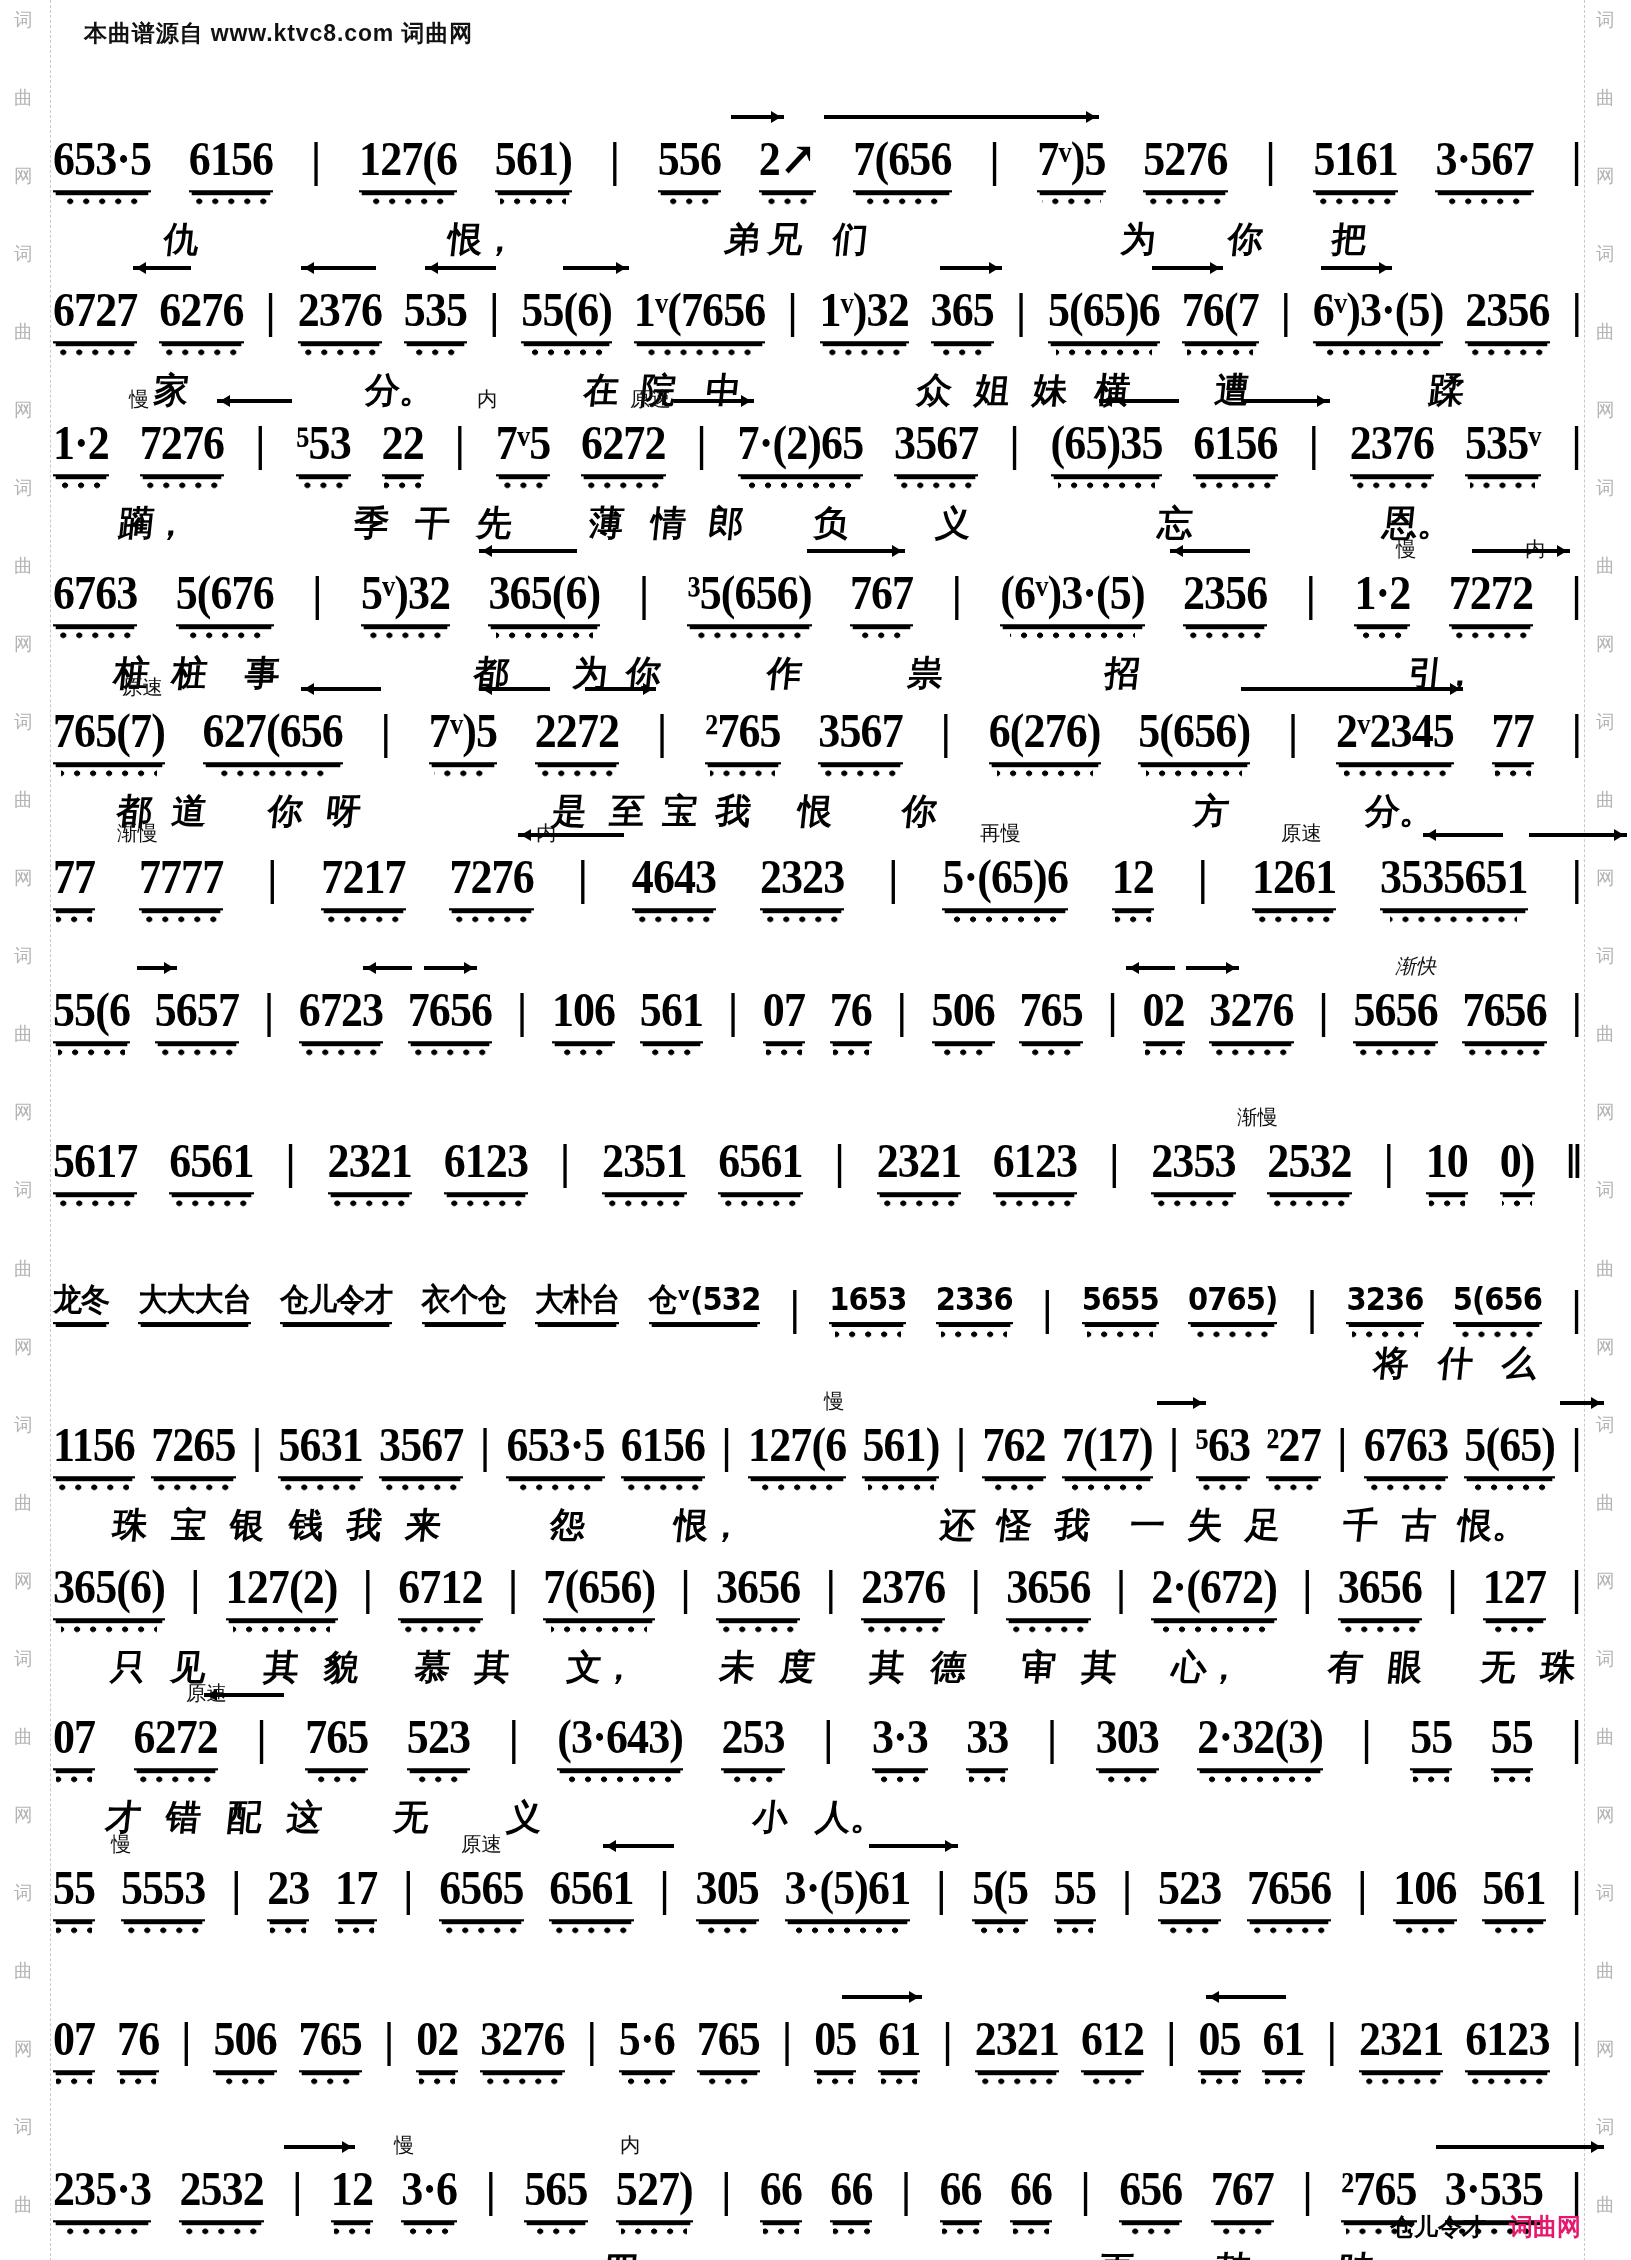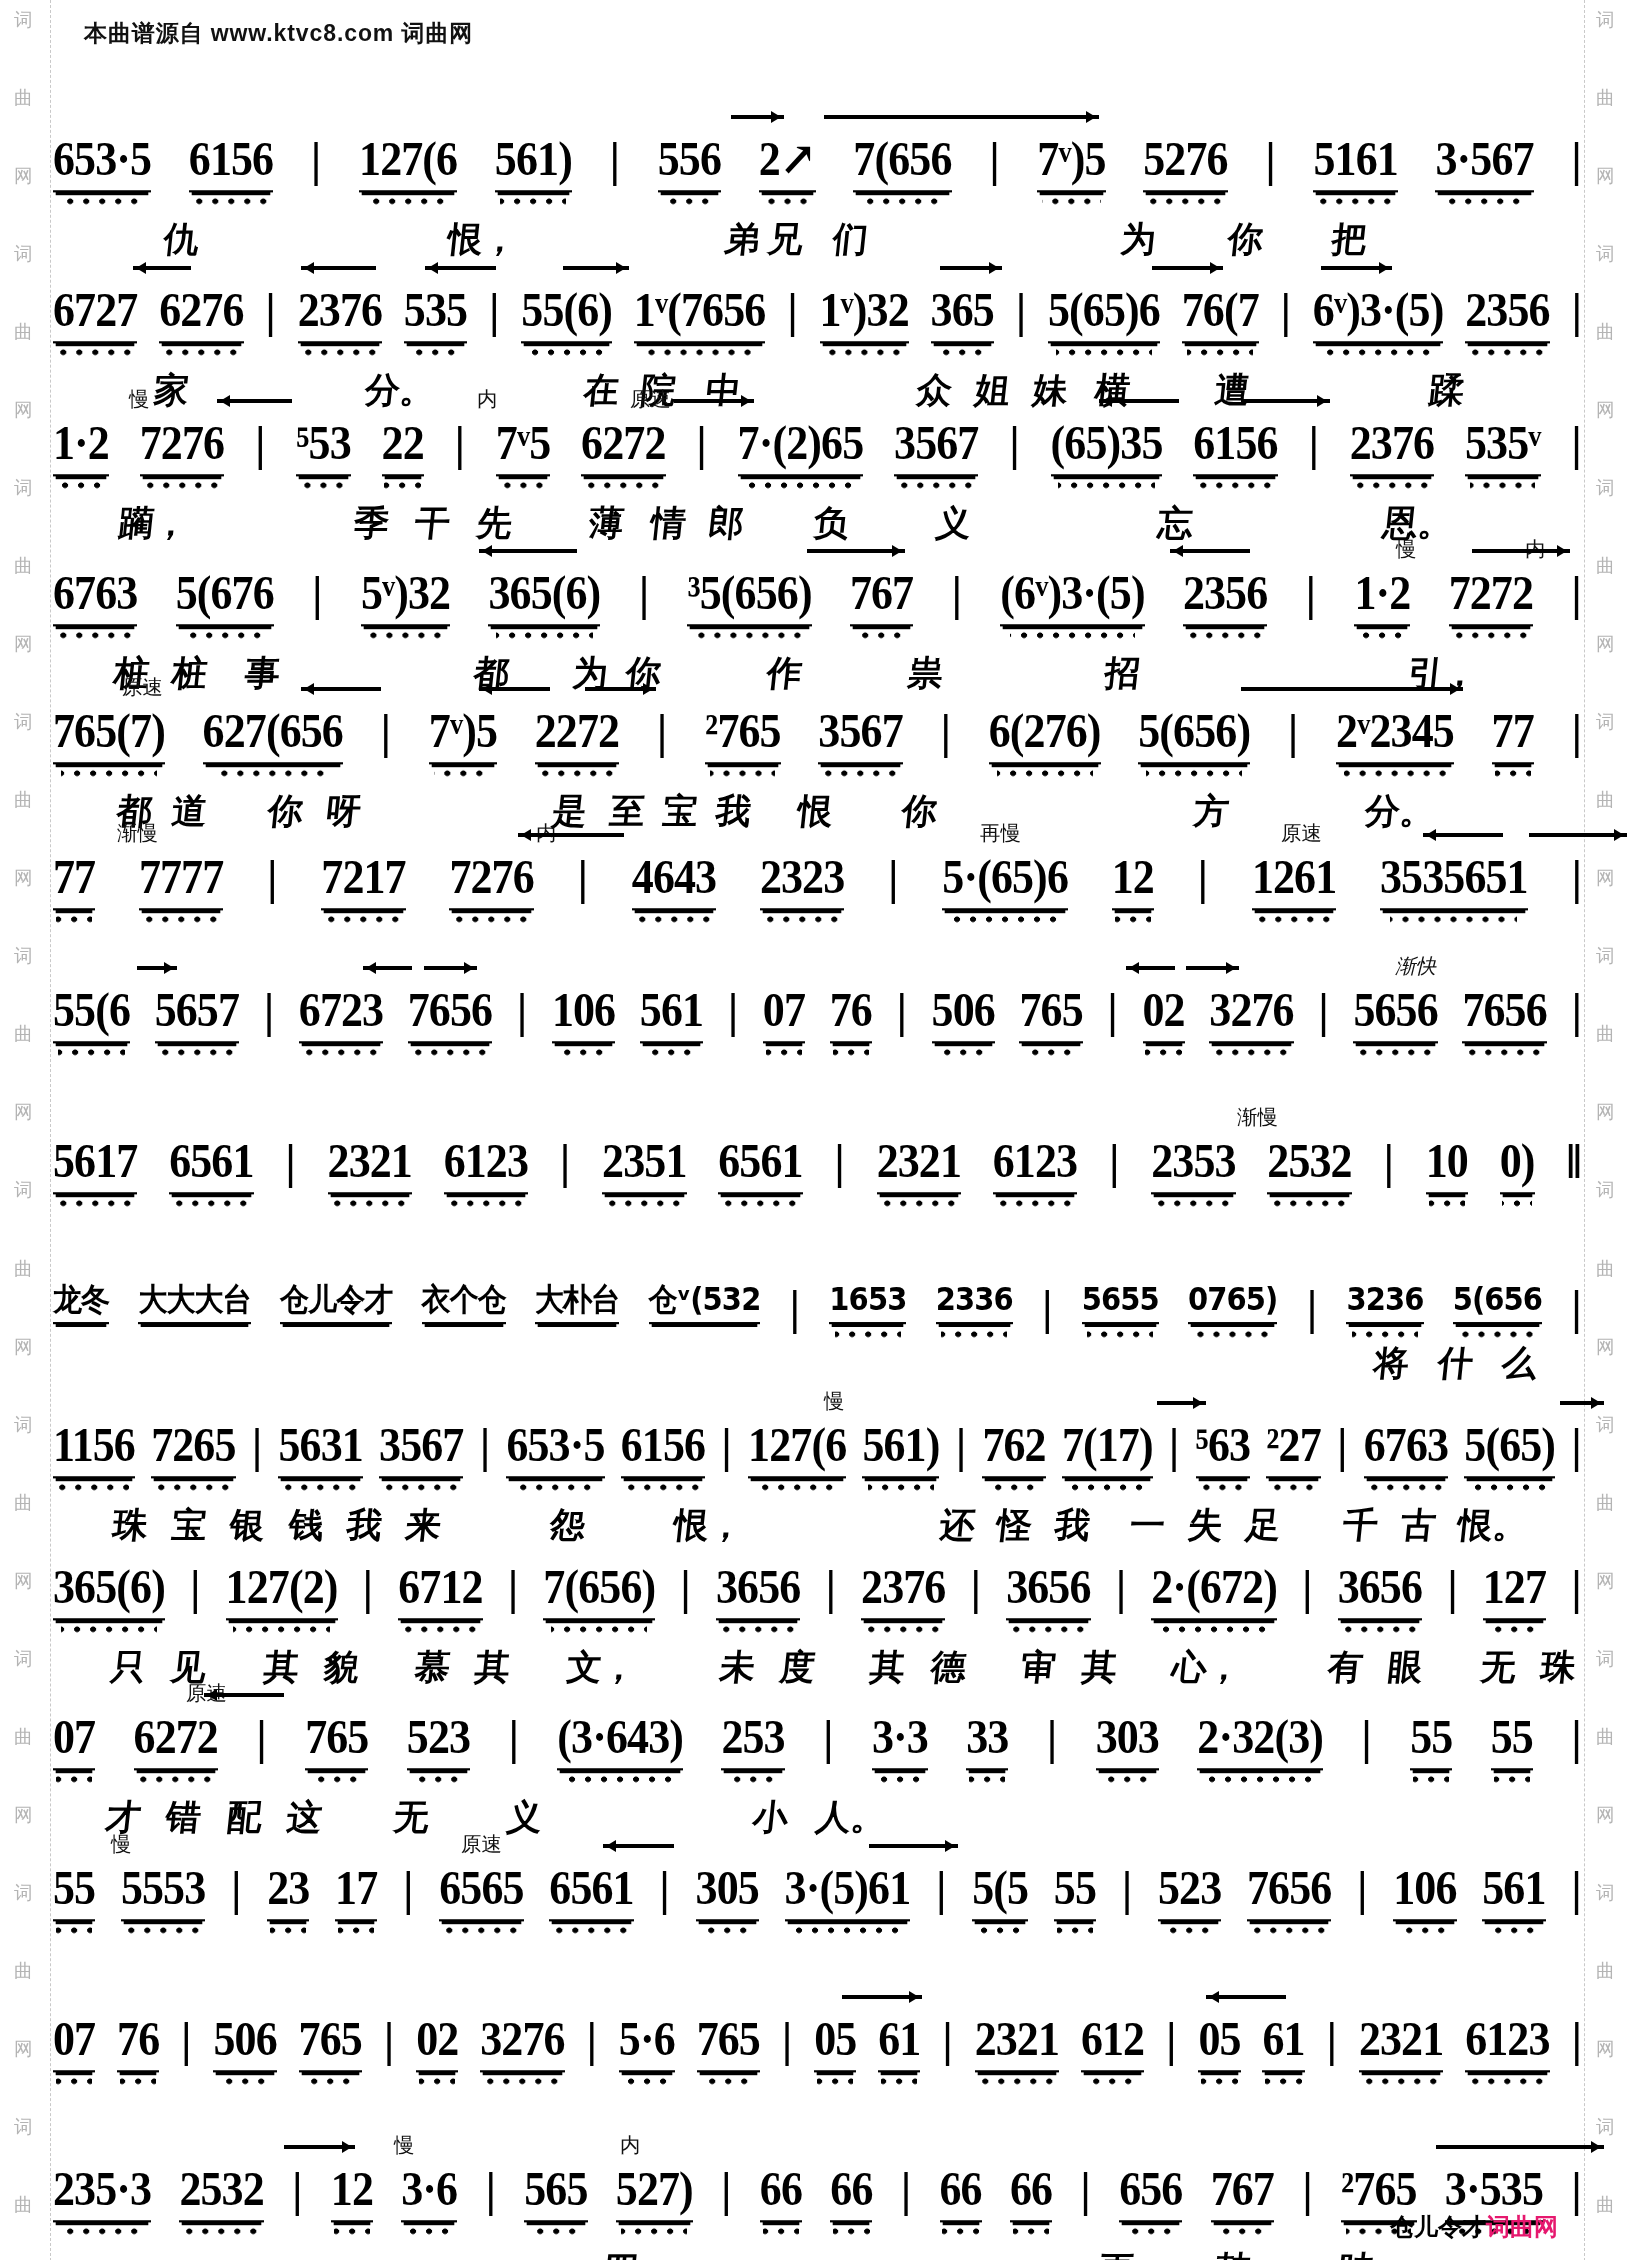--- a/index.html
+++ b/index.html
@@ -8,21 +8,21 @@
     font-family:"Liberation Sans","DejaVu Sans",sans-serif;color:#000;
     overflow:hidden;
   }
   
   .wm-line{position:absolute;top:0;bottom:0;width:0;border-left:1.8px dashed #c9c9c9;}
   .wm-char{position:absolute;font-size:18.6px;color:#b4b4b4;font-family:"DejaVu Sans",sans-serif;}
   
   .hdr{position:absolute;left:84px;top:17.7px;font-size:23px;font-weight:bold;color:#111;
        font-family:"Liberation Sans","DejaVu Sans",sans-serif;letter-spacing:0.9px;}
   .ftr{position:absolute;left:1390px;top:2211px;font-size:24px;font-weight:bold;}
-  .ftr .brand{}
+  .ftr .brand{margin-left:23px;}
   
   .line{position:absolute;left:53px;width:1529px;height:124px;}
   .notation{position:absolute;left:0;top:0;width:100%;display:flex;
             justify-content:space-between;align-items:flex-start;}
   .grp{display:inline-flex;flex-direction:column;align-items:center;}
   .n{
     font-family:"Liberation Serif","DejaVu Serif","DejaVu Sans",serif;
     font-weight:bold;font-size:44px;line-height:50px;letter-spacing:-0.9px;
     padding-bottom:2.7px;border-bottom:2.7px solid #000;box-shadow:0 5.3px 0 -2.7px #000;
     white-space:nowrap;transform:scaleY(1.08);transform-origin:top;

